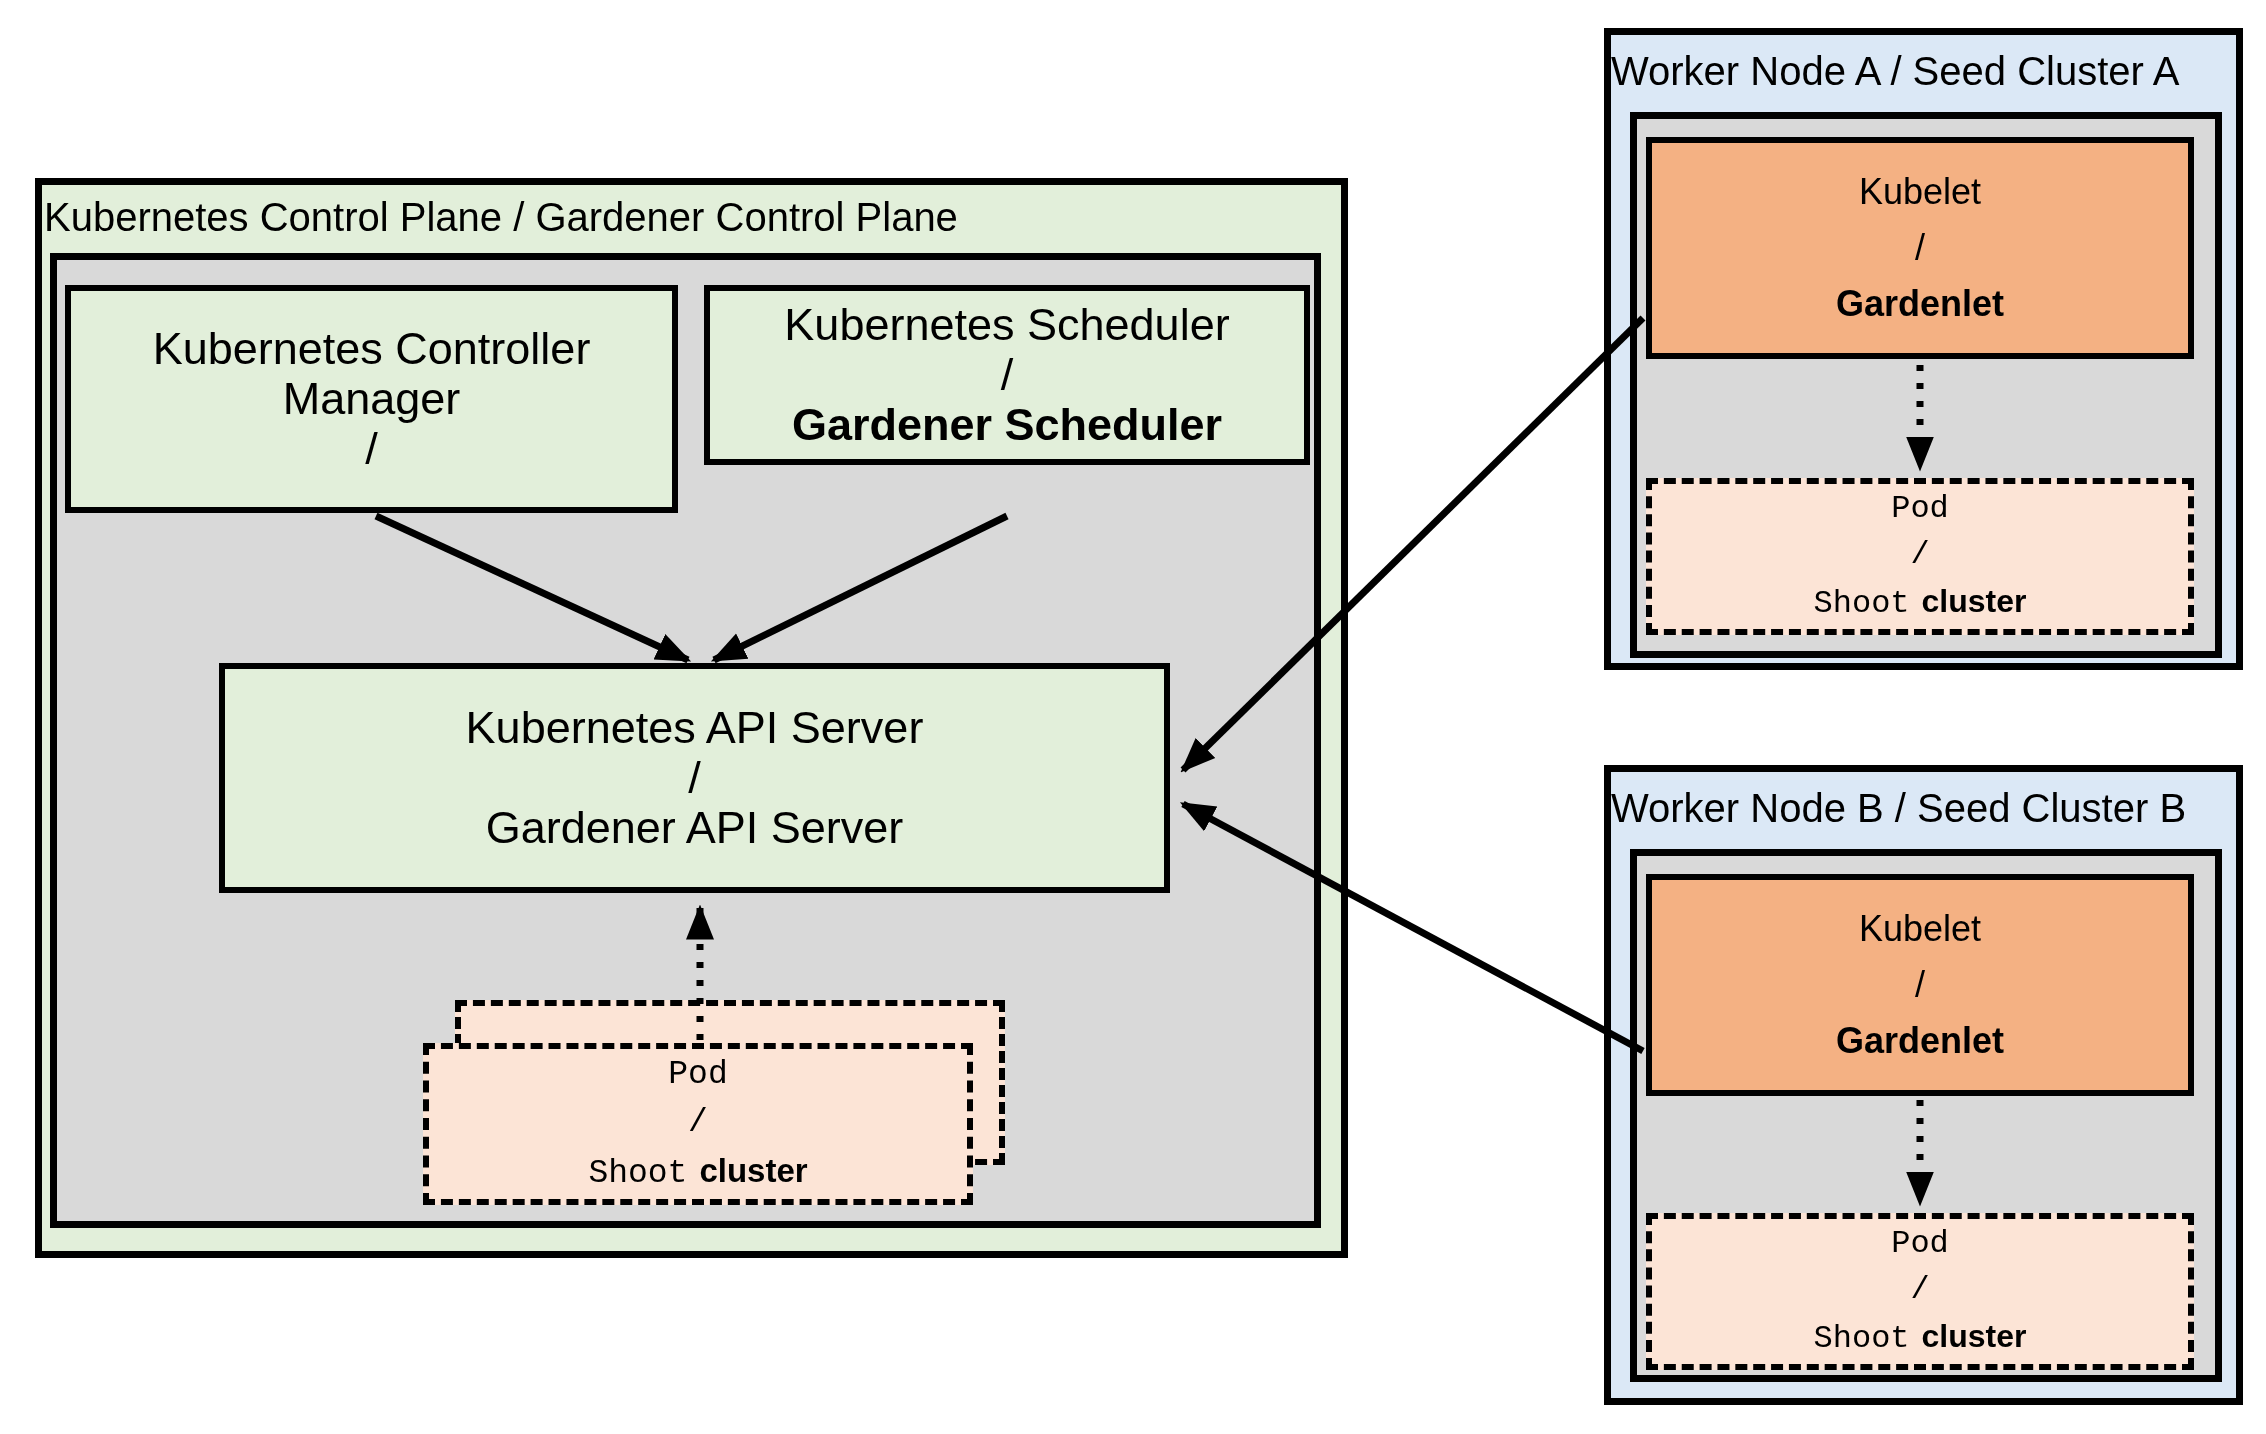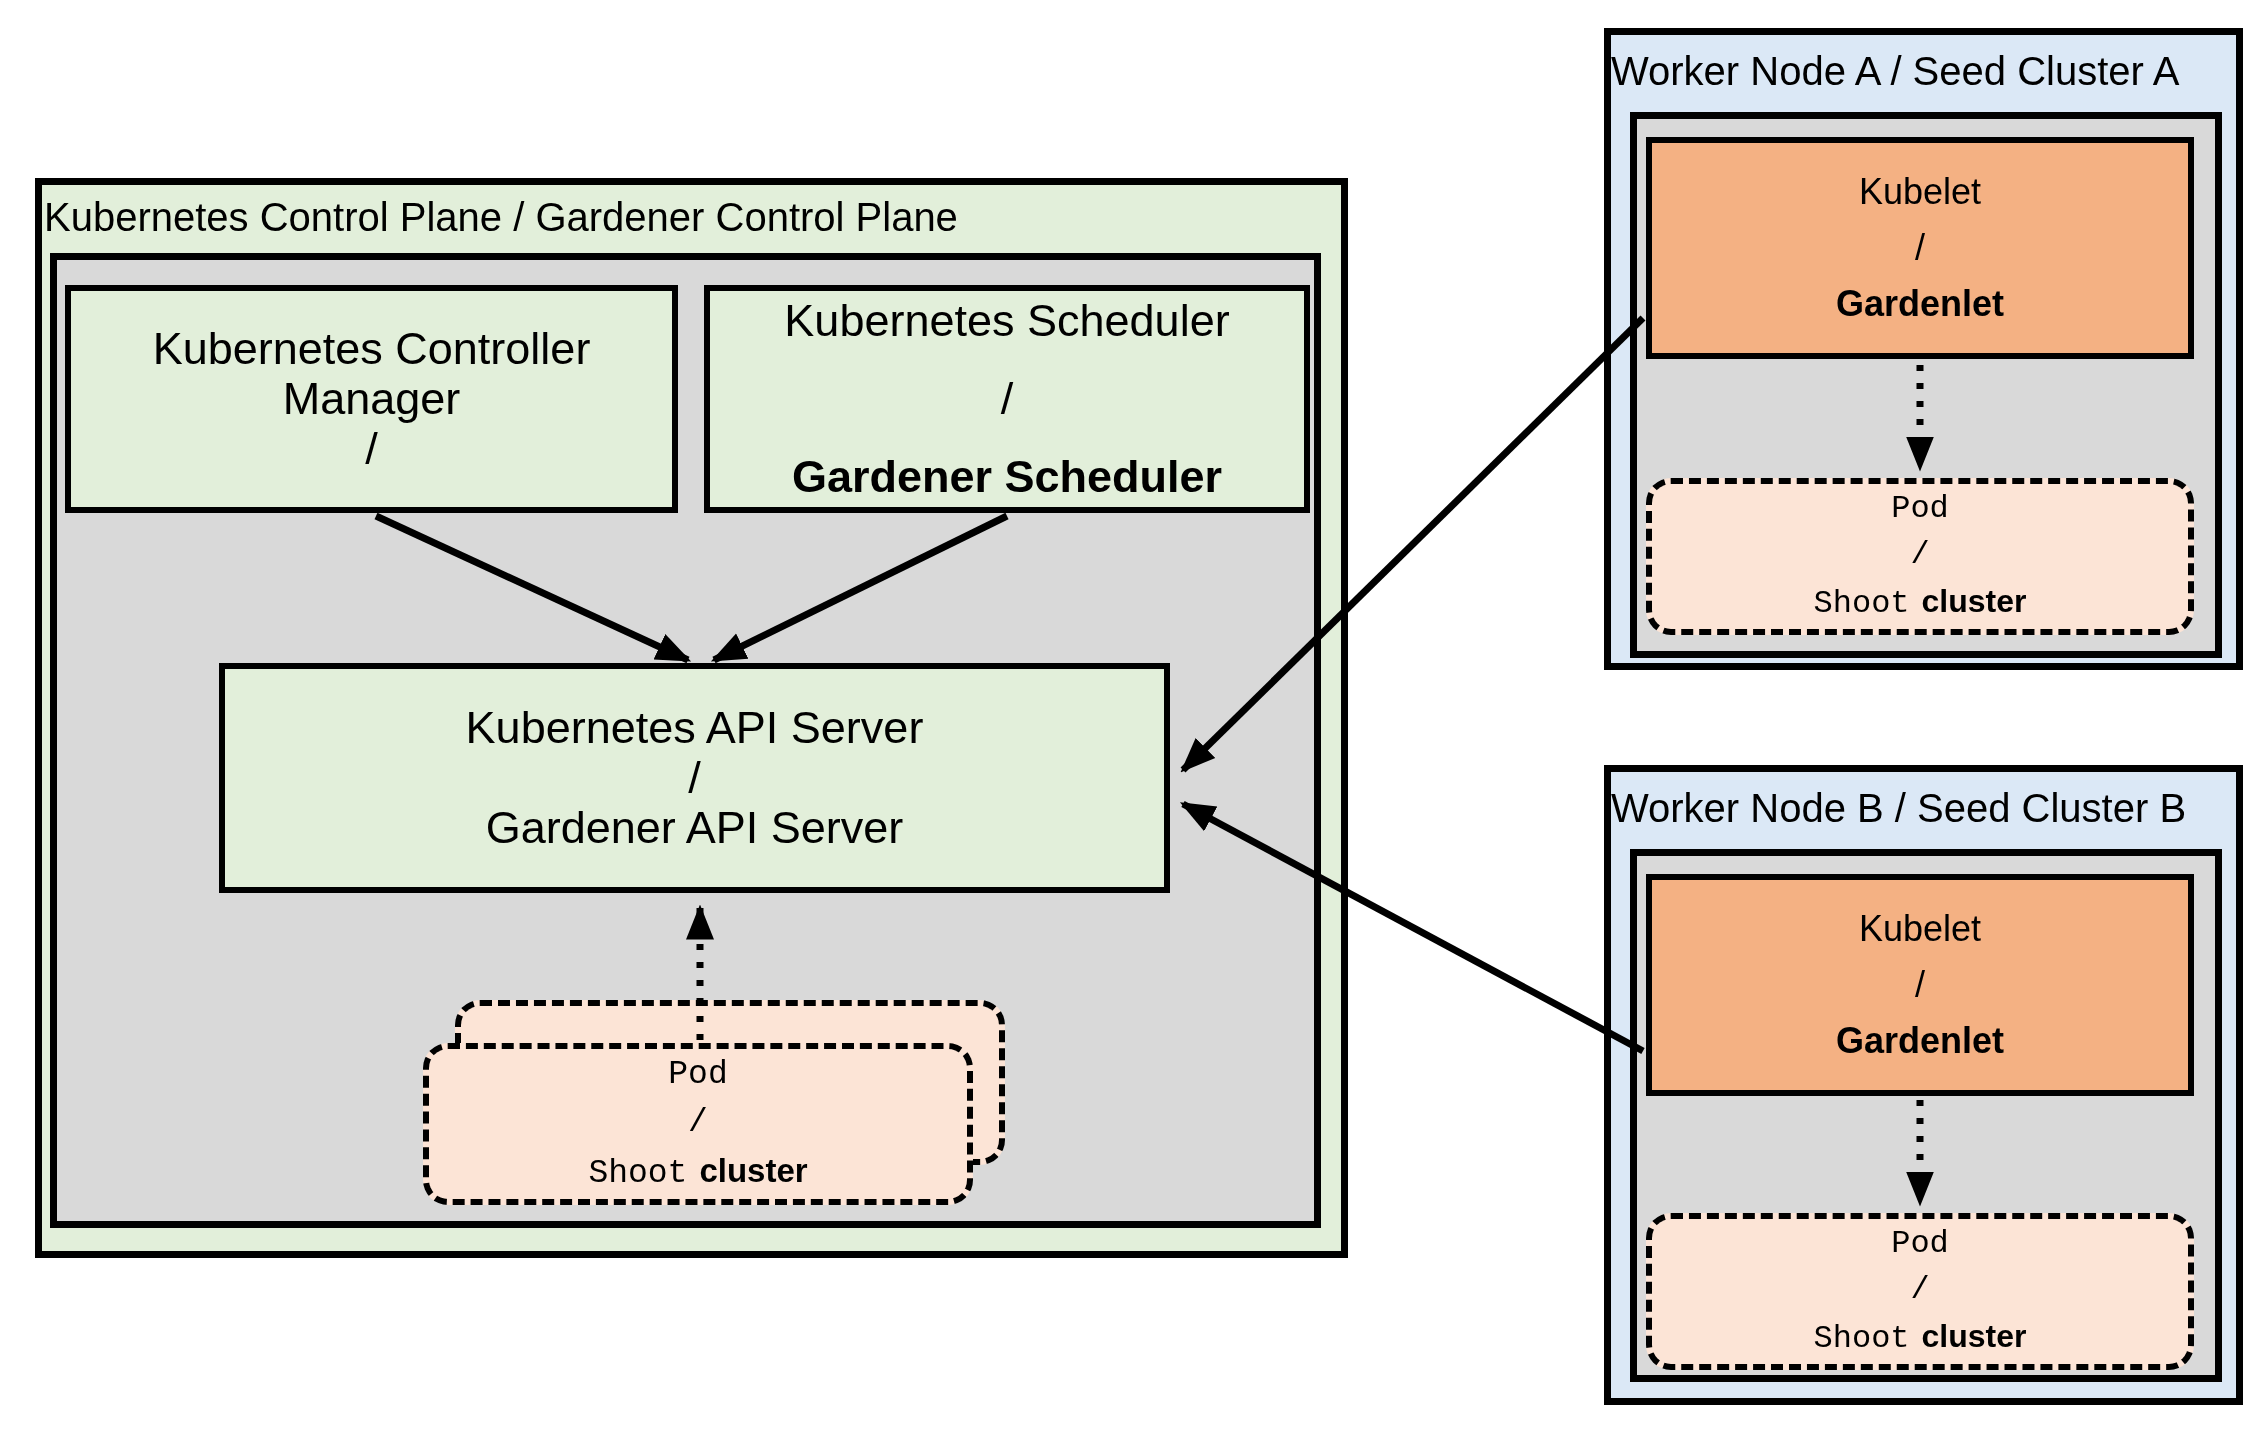--- a/index.html
+++ b/index.html
@@ -13,21 +13,21 @@
     overflow: hidden;
   }
   .box { position: absolute; box-sizing: border-box; }
   .solid7 { border: 7px solid #000; }
   .solid6 { border: 6px solid #000; }
   .dashed6 { border: 6px dashed #000; }
   .bg-light-green { background: var(--light-green); }
   .bg-gray { background: var(--gray); }
   .bg-light-blue { background: var(--light-blue); }
   .bg-orange { background: var(--orange); }
-  .bg-peach { background: var(--peach); border-radius: 25px; }
+  .bg-peach { background: var(--peach); }
   .center-text {
     display: flex;
     flex-direction: column;
     align-items: center;
     justify-content: center;
     text-align: center;
   }
   .label-33 { font-size: 45px; line-height: 50px; }
   .label-36 { font-size: 36px; line-height: 56px; }
   .mono-33 { font-family: "Liberation Mono", monospace; font-size: 33px; line-height: 48px; }
@@ -50,21 +50,21 @@
     <div class="big-title cp-title">Kubernetes Control Plane / Gardener Control Plane</div>
   </div>
 
   <div class="box solid7 bg-gray" style="left:50px; top:253px; width:1271px; height:975px;"></div>
 
   <div class="box solid6 bg-light-green center-text label-33" style="left:65px; top:285px; width:613px; height:228px;">
     <div>Kubernetes Controller Manager</div>
     <div>/</div>
   </div>
 
-  <div class="box solid6 bg-light-green center-text label-33" style="left:704px; top:285px; width:606px; height:228px;gap:28px;">
+  <div class="box solid6 bg-light-green center-text label-33" style="left:704px; top:285px; width:606px; height:180px;">
     <div>Kubernetes Scheduler</div>
     <div>/</div>
     <div class="bold">Gardener Scheduler</div>
   </div>
 
   <div class="box solid6 bg-light-green center-text label-33" style="left:219px; top:663px; width:951px; height:230px;">
     <div>Kubernetes API Server</div>
     <div>/</div>
     <div>Gardener API Server</div>
   </div>

